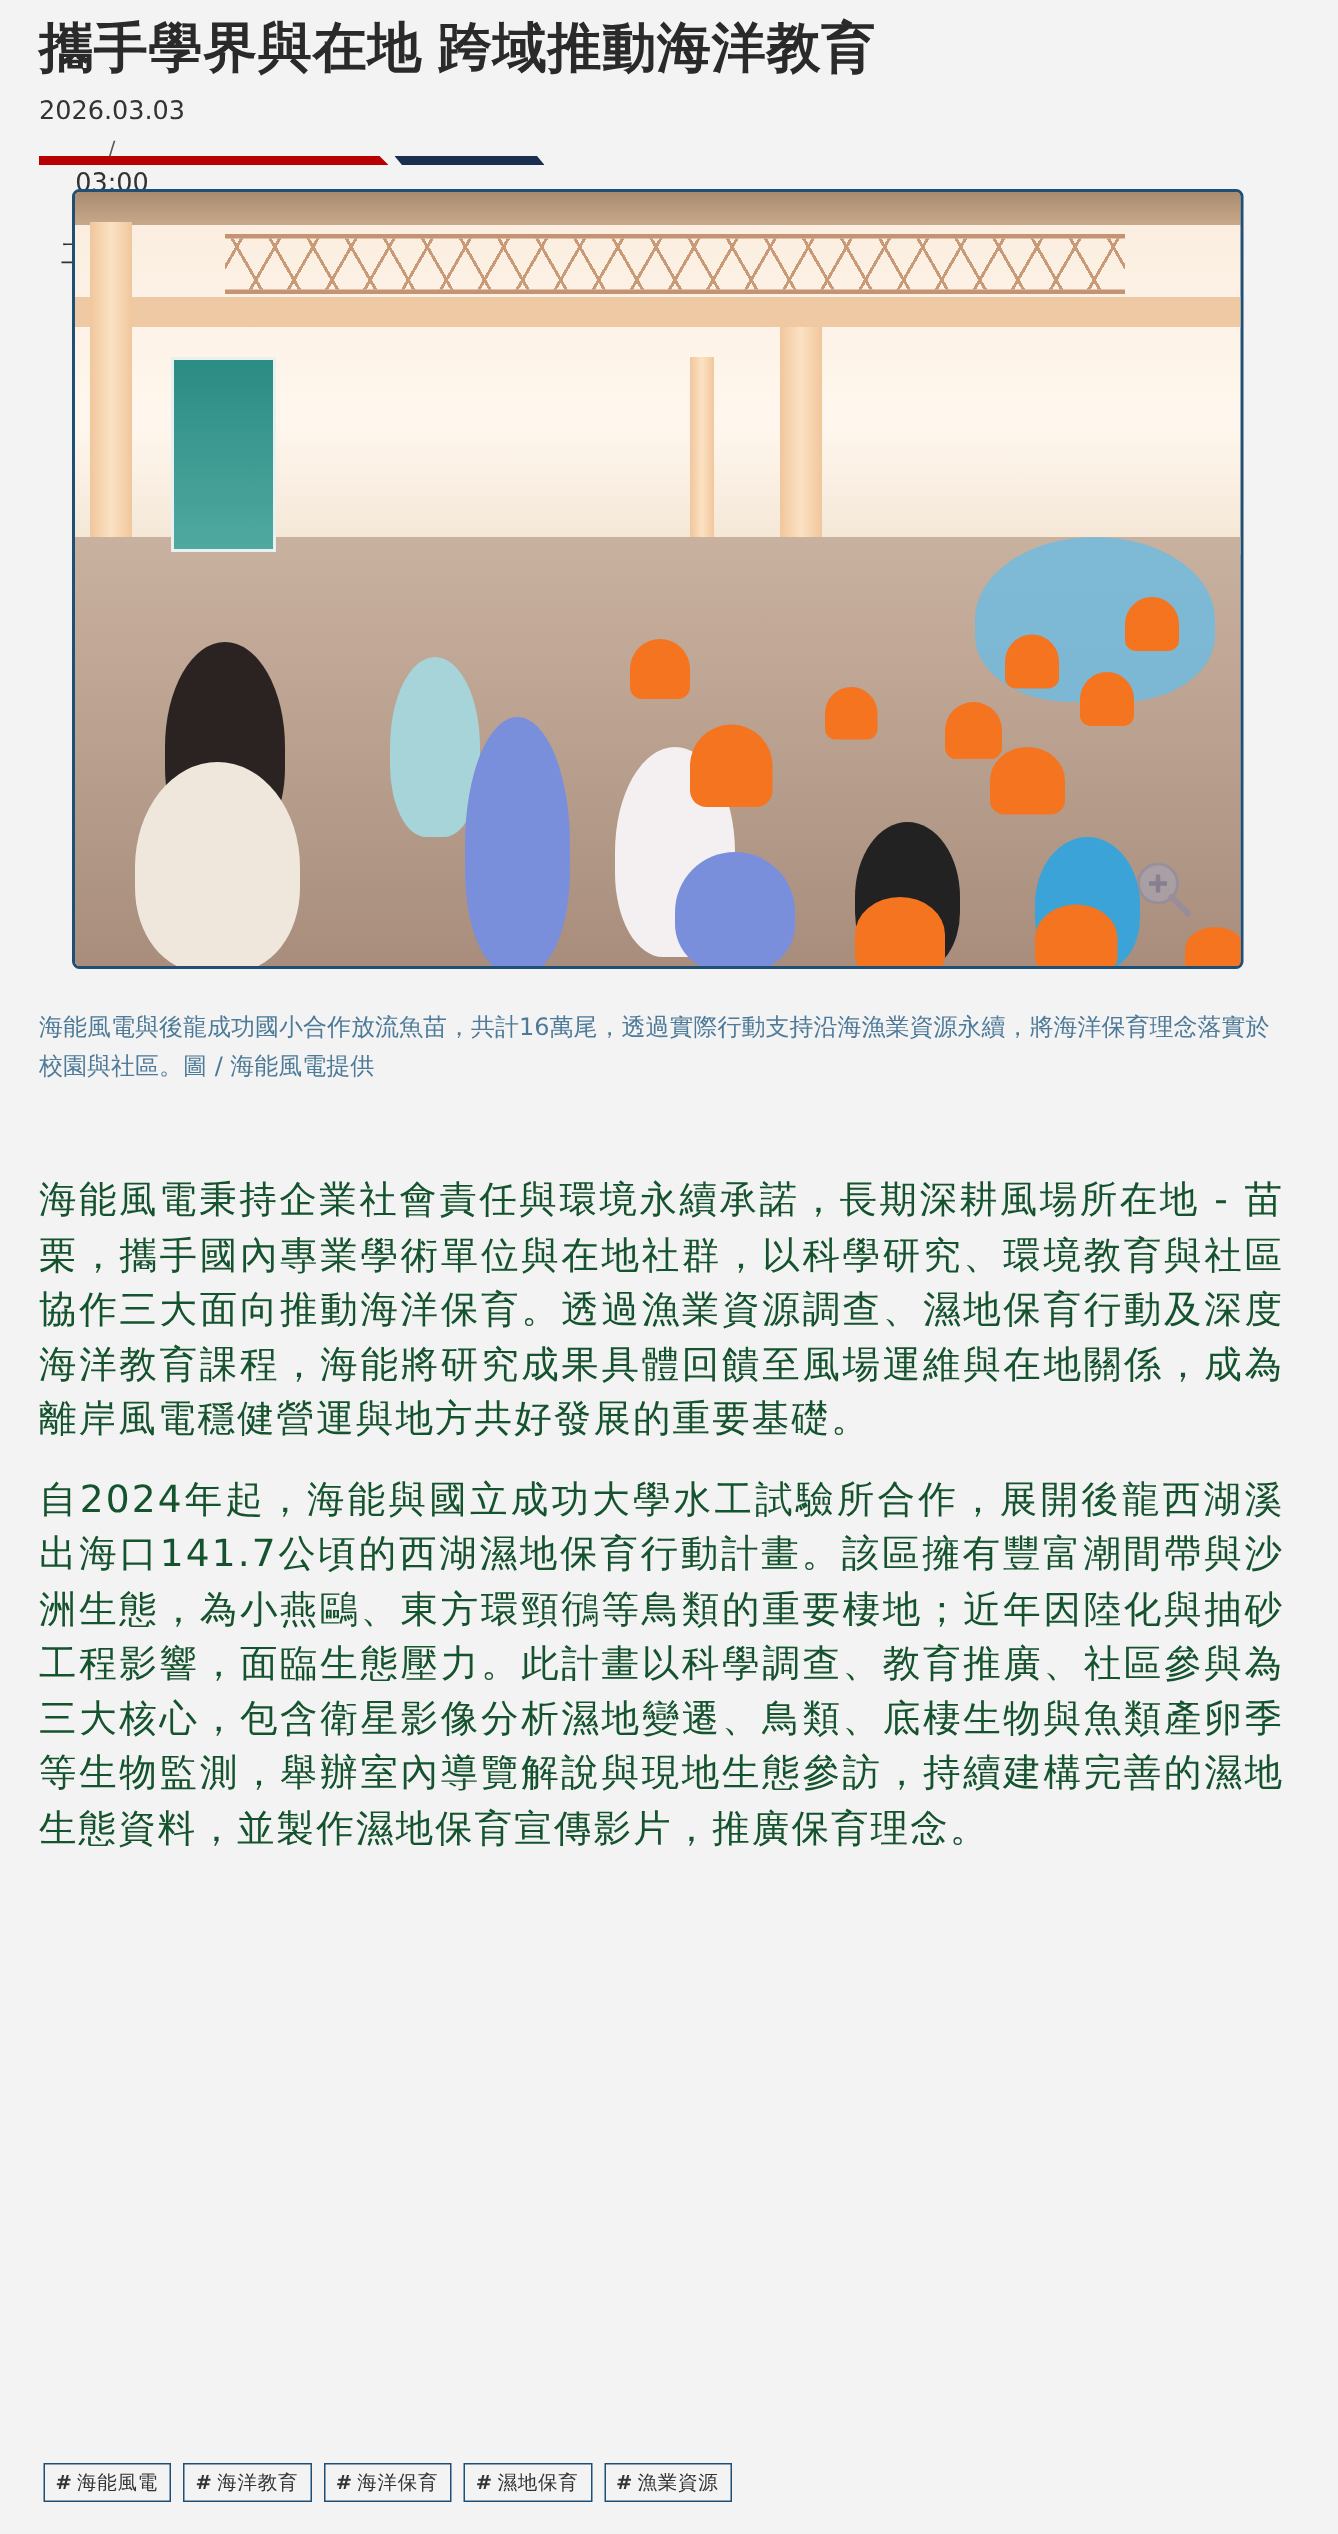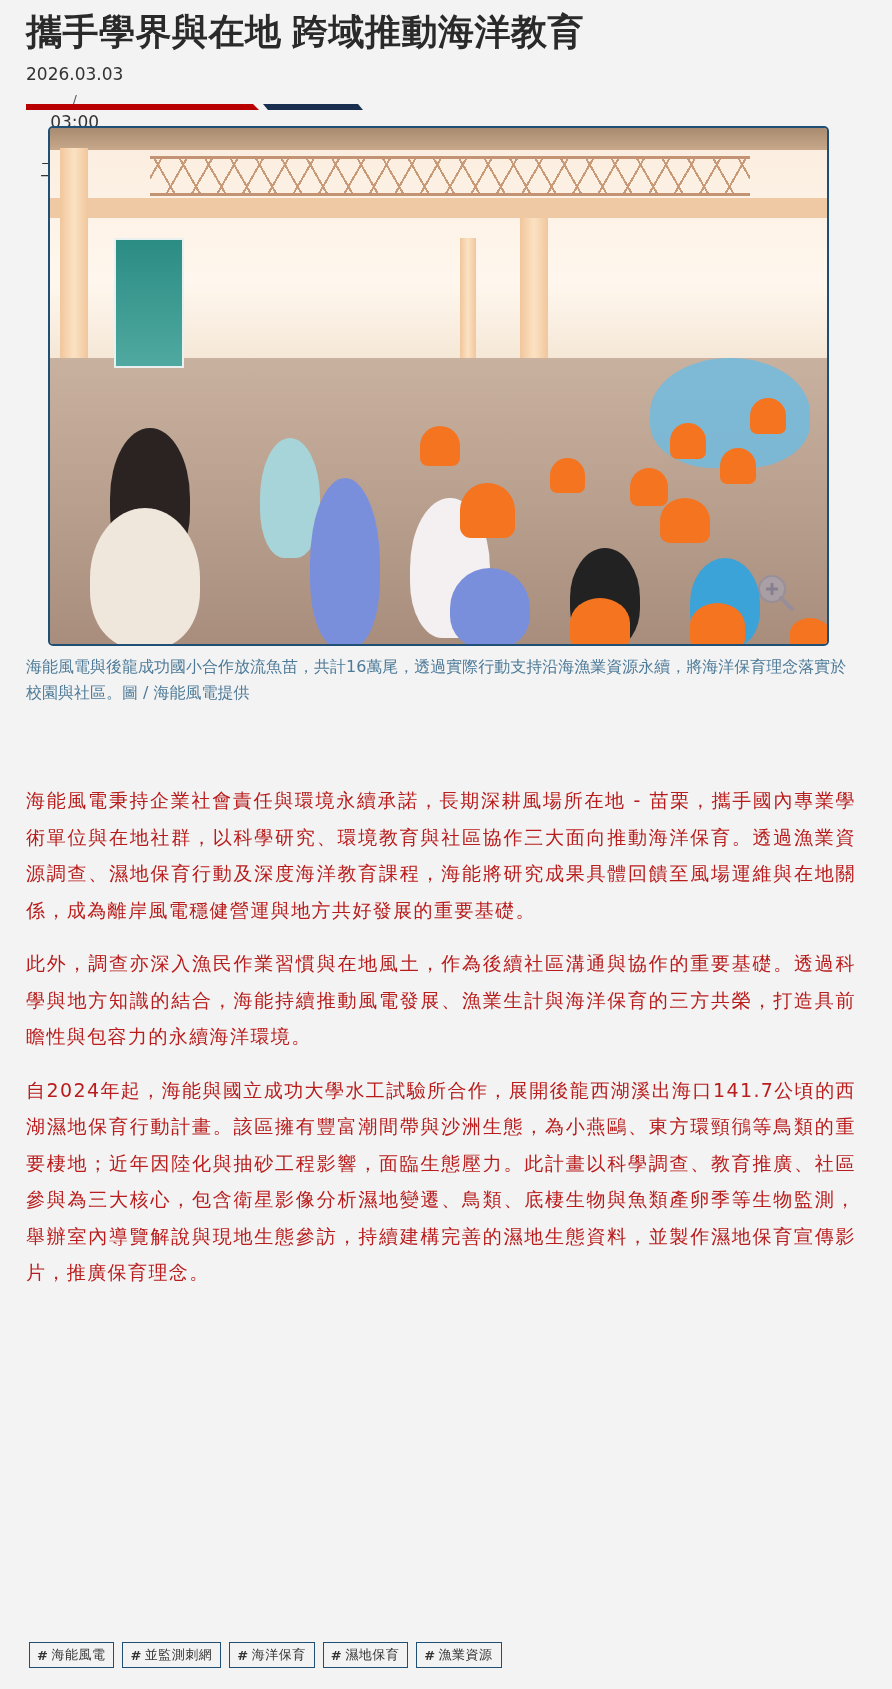--- a/index.html
+++ b/index.html
@@ -125,36 +125,36 @@
     }
     .photo .zoom-icon {
       position: absolute;
       left: 705px; top: 444px;
       width: 40px; height: 40px;
       opacity: 0.35;
     }
     .caption {
       position: absolute;
       left: 0;
-      top: 654px;
+      top: 672px;
       width: 830px;
       font-size: 16px;
       line-height: 26px;
       color: #4d7a98;
     }
     .body-text {
       position: absolute;
       left: 0;
       top: 782px;
       width: 830px;
     }
     .body-text p {
-      font-size: 19px;
+      font-size: 25px;
       line-height: 36.5px;
-      color: #b91c1c;
+      color: #14532d;
       letter-spacing: 1.4px;
       margin-bottom: 17px;
       text-align: justify;
     }
     .tags {
       position: absolute;
       left: 3px;
       top: 1642px;
       display: flex;
       gap: 8px;
@@ -237,32 +237,31 @@
       <line x1="26" y1="26" x2="37" y2="37" stroke="#6f86c4" stroke-width="4" stroke-linecap="round"></line>
       <line x1="11" y1="17" x2="23" y2="17" stroke="#3f5aa8" stroke-width="3"></line>
       <line x1="17" y1="11" x2="17" y2="23" stroke="#3f5aa8" stroke-width="3"></line>
     </svg>
   </div>
 
   <p class="caption">海能風電與後龍成功國小合作放流魚苗，共計16萬尾，透過實際行動支持沿海漁業資源永續，將海洋保育理念落實於校園與社區。圖 / 海能風電提供</p>
 
   <div class="body-text">
     <p>海能風電秉持企業社會責任與環境永續承諾，長期深耕風場所在地 - 苗栗，攜手國內專業學術單位與在地社群，以科學研究、環境教育與社區協作三大面向推動海洋保育。透過漁業資源調查、濕地保育行動及深度海洋教育課程，海能將研究成果具體回饋至風場運維與在地關係，成為離岸風電穩健營運與地方共好發展的重要基礎。</p>
-    <p>此外，調查亦深入漁民作業習慣與在地風土，作為後續社區溝通與協作的重要基礎。透過科學與地方知識的結合，海能持續推動風電發展、漁業生計與海洋保育的三方共榮，打造具前瞻性與包容力的永續海洋環境。</p>
     <p>自2024年起，海能與國立成功大學水工試驗所合作，展開後龍西湖溪出海口141.7公頃的西湖濕地保育行動計畫。該區擁有豐富潮間帶與沙洲生態，為小燕鷗、東方環頸鴴等鳥類的重要棲地；近年因陸化與抽砂工程影響，面臨生態壓力。此計畫以科學調查、教育推廣、社區參與為三大核心，包含衛星影像分析濕地變遷、鳥類、底棲生物與魚類產卵季等生物監測，舉辦室內導覽解說與現地生態參訪，持續建構完善的濕地生態資料，並製作濕地保育宣傳影片，推廣保育理念。</p>
   </div>
 
   <div class="tags">
     <a class="tag">
       <span class="hash">#</span>
       <span>海能風電</span>
     </a>
     <a class="tag">
       <span class="hash">#</span>
-      <span>並監測刺網</span>
+      <span>海洋教育</span>
     </a>
     <a class="tag">
       <span class="hash">#</span>
       <span>海洋保育</span>
     </a>
     <a class="tag">
       <span class="hash">#</span>
       <span>濕地保育</span>
     </a>
     <a class="tag">

